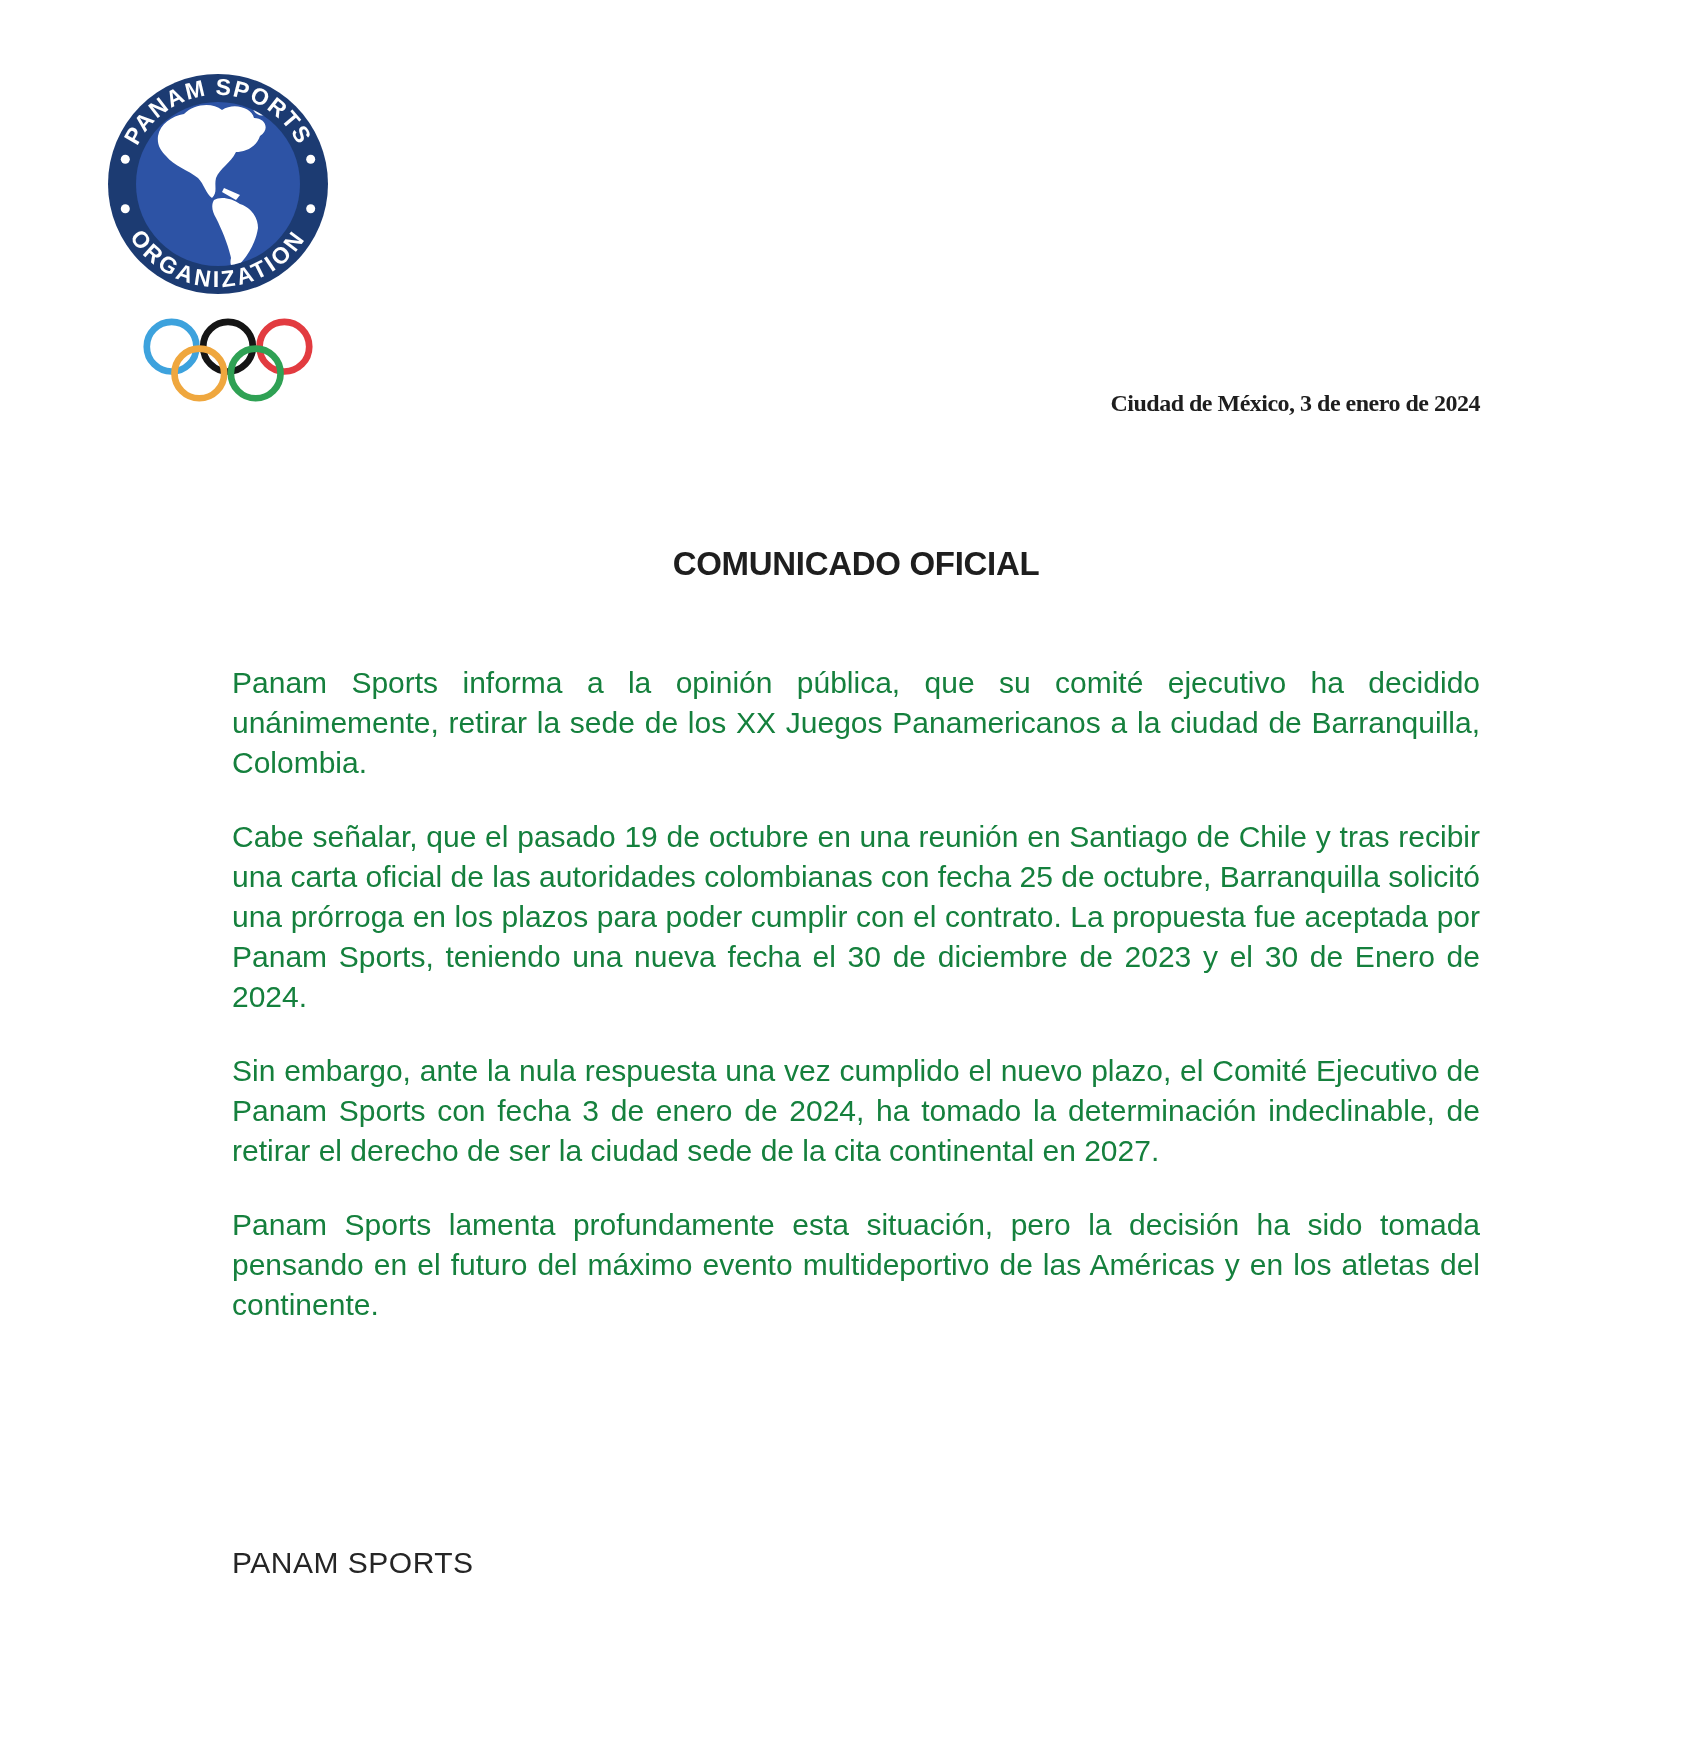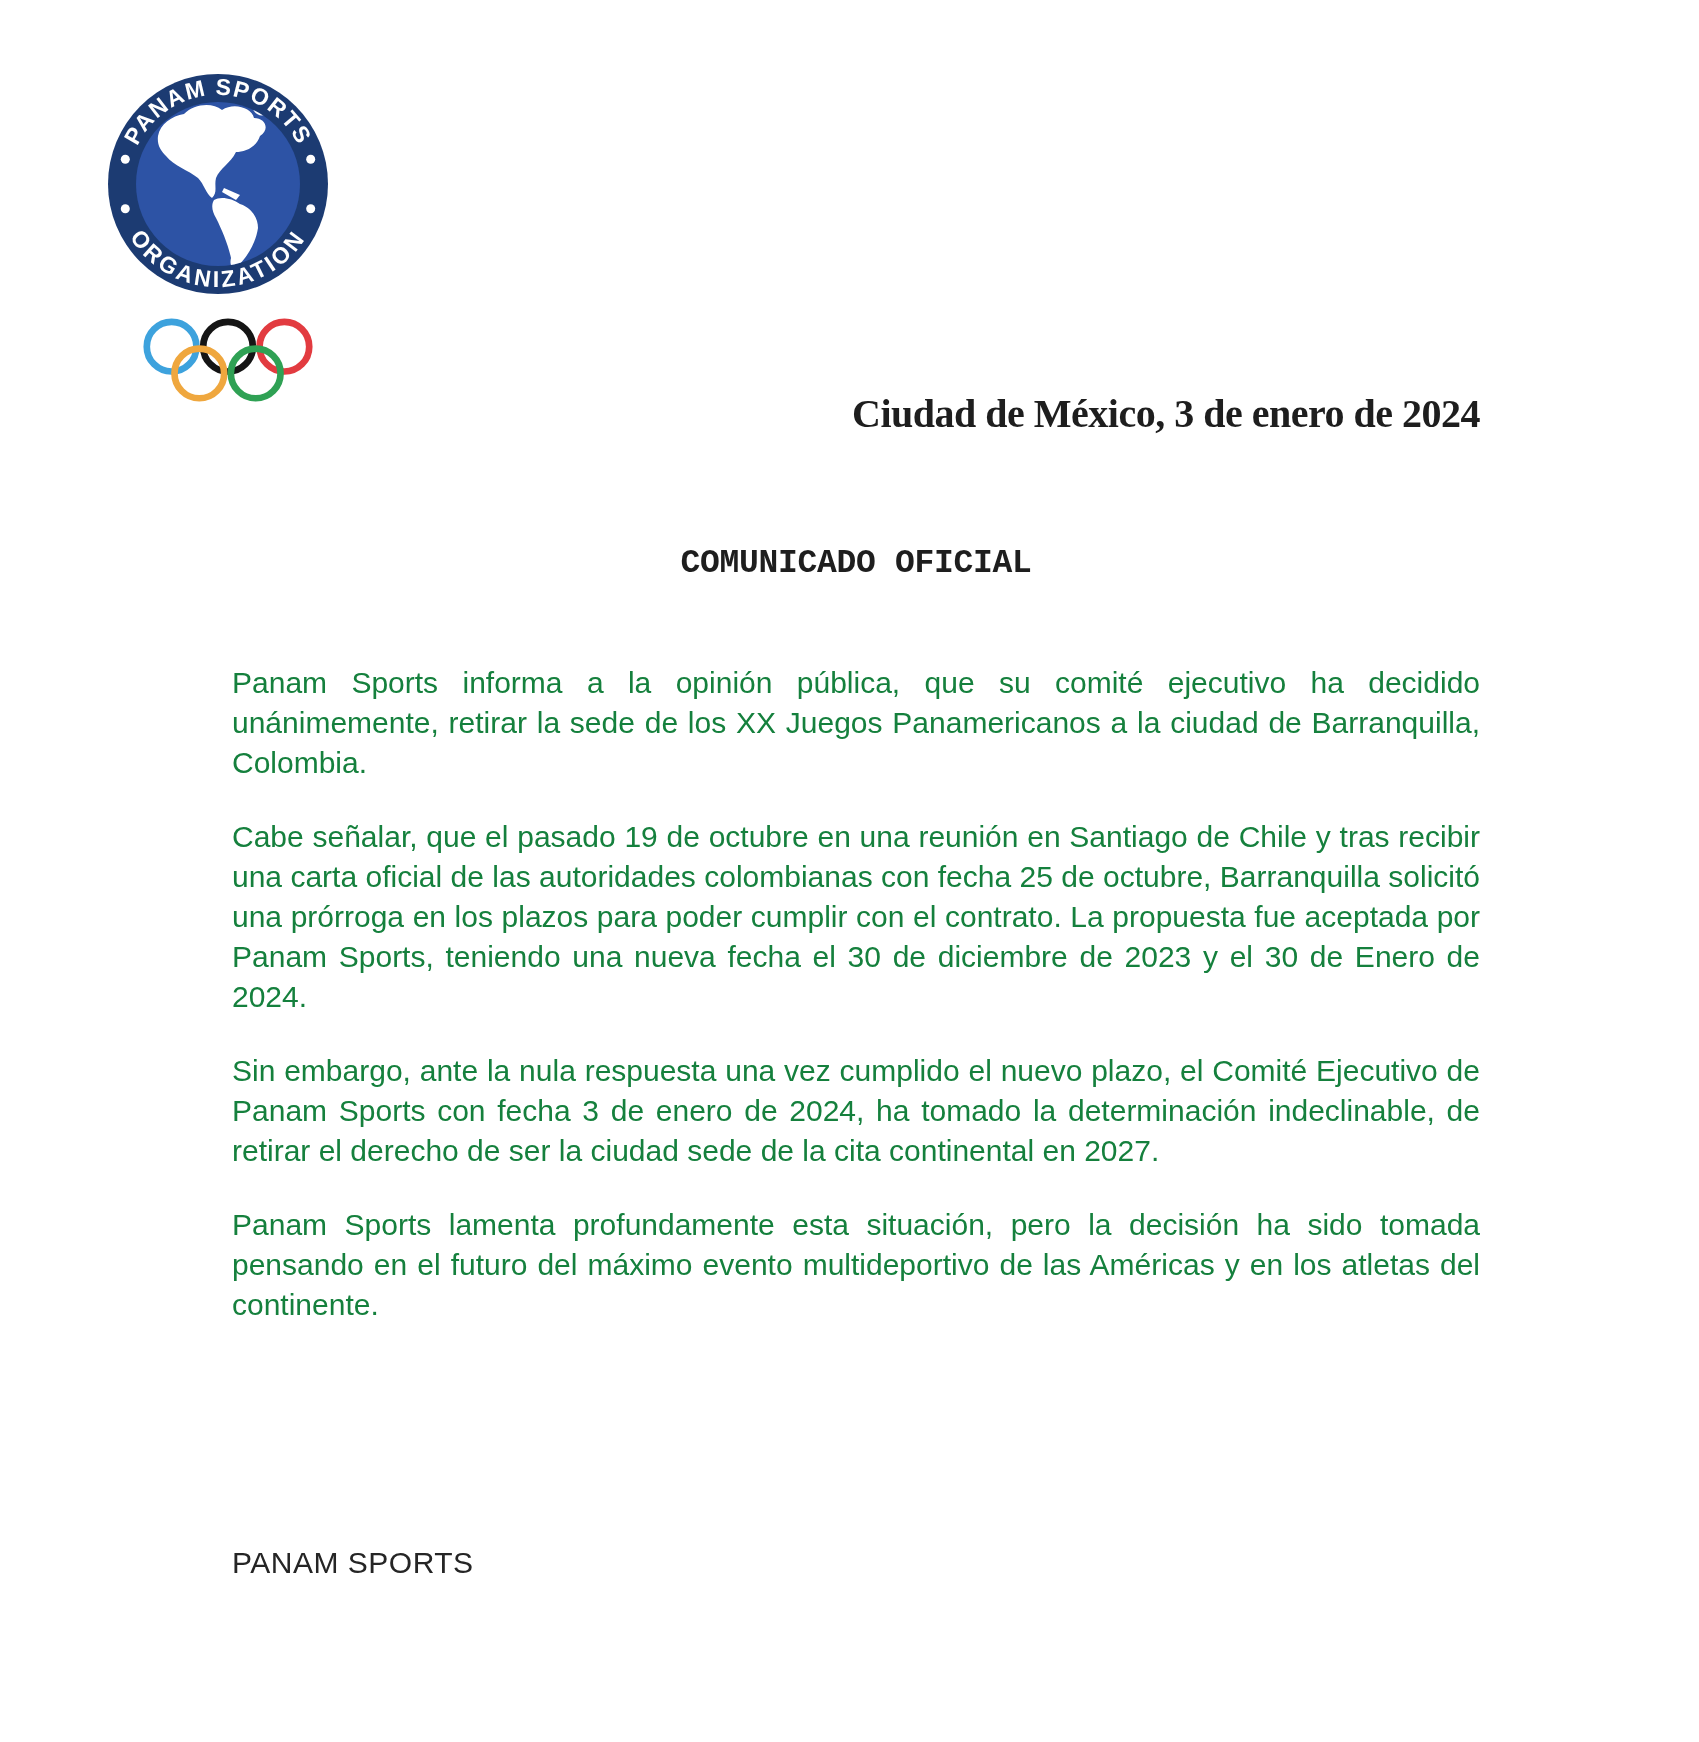--- a/index.html
+++ b/index.html
@@ -40,32 +40,32 @@
     height: 90px;
   }
   .dateline {
     position: absolute;
     left: 232px;
     top: 390px;
     width: 1248px;
     text-align: right;
     font-family: "Liberation Serif", serif;
     font-weight: bold;
-    font-size: 40px;
+    font-size: 24px;
     letter-spacing: -0.5px;
     color: #1e1e1e;
     white-space: nowrap;
   }
   .doc-title {
     position: absolute;
     left: 232px;
     top: 545px;
     width: 1248px;
     text-align: center;
-    font-family: Liberation Mono, monospace;
+    font-family: Liberation Sans, sans-serif;
     font-weight: bold;
     font-size: 33px;
     letter-spacing: -0.3px;
     color: #1e1e1e;
   }
   .body-text {
     position: absolute;
     left: 232px;
     top: 663px;
     width: 1248px;

